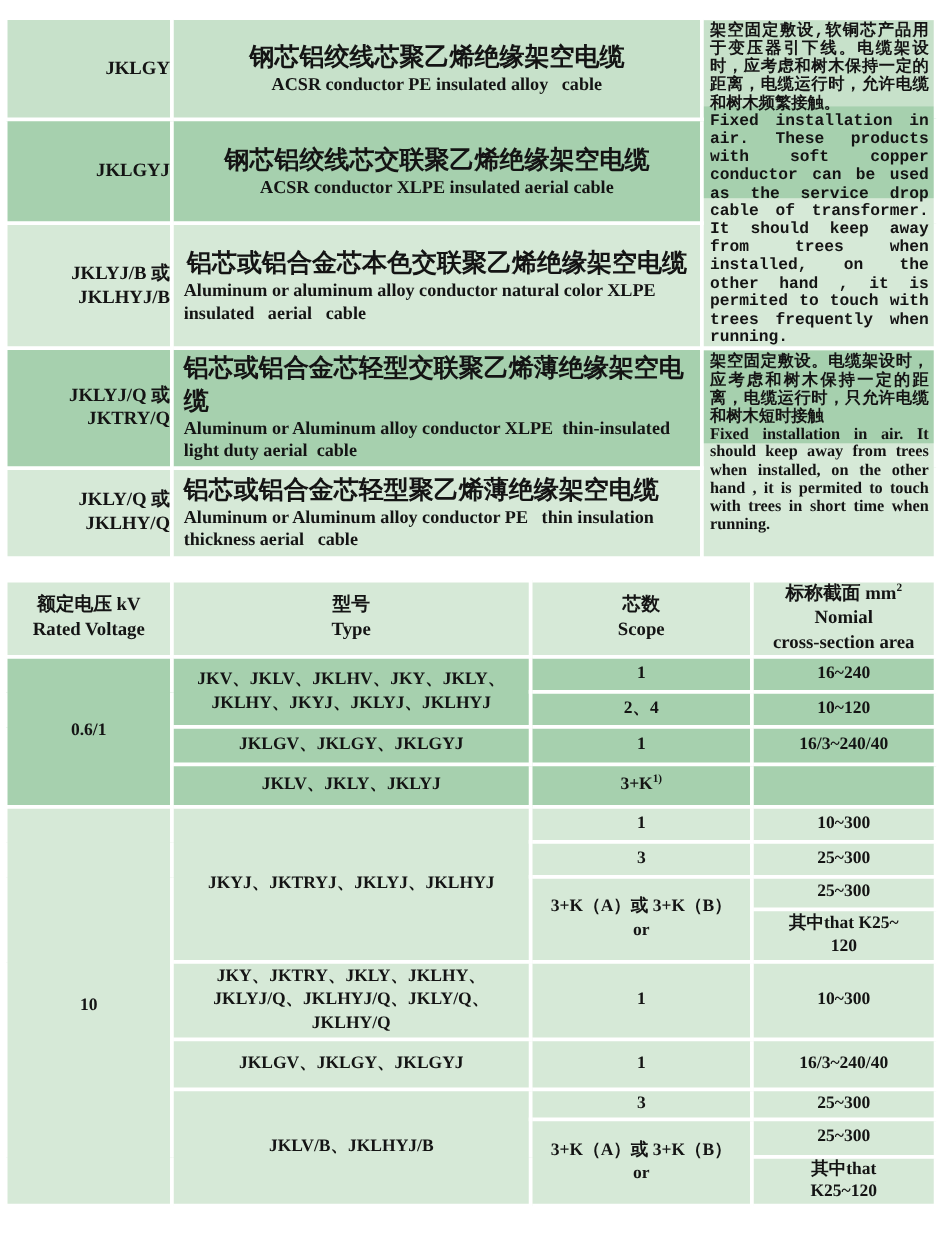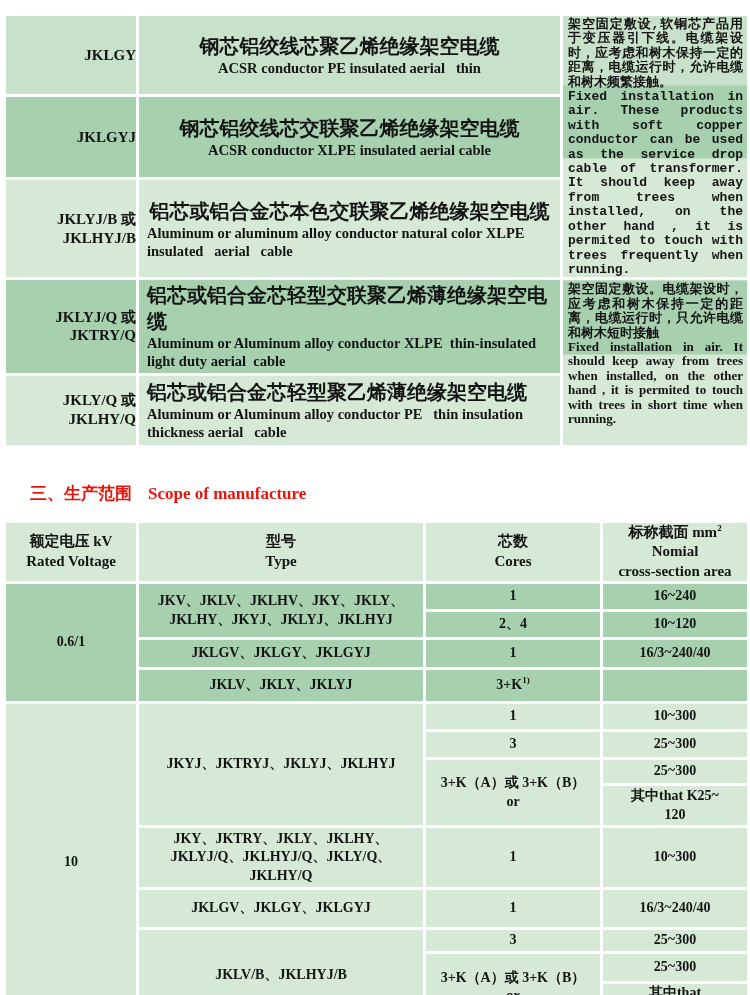--- a/index.html
+++ b/index.html
@@ -68,21 +68,21 @@
     <colgroup>
         <col style="width:133px">
         <col style="width:424px">
         <col style="width:187px">
       </colgroup>
     <tbody>
         <tr style="height:68px">
       <td class="code-cell bg-a">JKLGY</td>
       <td class="desc-cell desc-center bg-a">
         <div class="desc-zh">钢芯铝绞线芯聚乙烯绝缘架空电缆</div>
-        <div class="desc-en">ACSR conductor PE insulated aerial   thin</div>
+        <div class="desc-en">ACSR conductor PE insulated alloy   cable</div>
       </td>
       <td class="note-cell note-1" rowspan="3">
         <div class="note-zh">架空固定敷设,软铜芯产品用于变压器引下线。电缆架设时，应考虑和树木保持一定的距离，电缆运行时，允许电缆和树木频繁接触。</div>
         <div class="note-en">Fixed installation in air. These products with soft copper conductor can be used as the service drop cable of transformer. It should keep away from trees when installed, on the other hand , it is permited to touch with trees frequently when running.</div>
       </td>
     </tr>
     <tr style="height:70px">
       <td class="code-cell bg-b">JKLGYJ</td>
       <td class="desc-cell desc-center bg-b">
         <div class="desc-zh">钢芯铝绞线芯交联聚乙烯绝缘架空电缆</div>
@@ -113,39 +113,36 @@
       <td class="code-cell bg-c">JKLY/Q 或
 JKLHY/Q</td>
       <td class="desc-cell desc-left bg-c">
         <div class="desc-zh">铝芯或铝合金芯轻型聚乙烯薄绝缘架空电缆</div>
         <div class="desc-en">Aluminum or Aluminum alloy conductor PE   thin insulation thickness aerial   cable</div>
       </td>
     </tr>
   </tbody>
     </table>
 
-  <div class="section-title">
-    <span class="zh-part">三、生产范围</span><span class="en-part">Scope of manufacture</span>
-  </div>
 
   <table class="scope-table">
     <colgroup>
         <col style="width:133px">
         <col style="width:287px">
         <col style="width:177px">
         <col style="width:147px">
       </colgroup>
     <tbody>
         <tr style="height:60px">
       <th class="bg-c">额定电压 kV
 Rated Voltage</th>
       <th class="bg-c">型号
 Type</th>
       <th class="bg-c">芯数
-Cores</th>
+Scope</th>
       <th class="bg-c"><span>标称截面 mm</span><sup>2</sup><br><span>Nomial
 cross-section area</span></th>
     </tr>
 
     <tr style="height:28px">
       <td class="bg-b" rowspan="4">0.6/1</td>
       <td class="bg-b type-cell" rowspan="2">JKV、JKLV、JKLHV、JKY、JKLY、
 JKLHY、JKYJ、JKLYJ、JKLHYJ</td>
       <td class="bg-b">1</td>
       <td class="bg-b">16~240</td>

